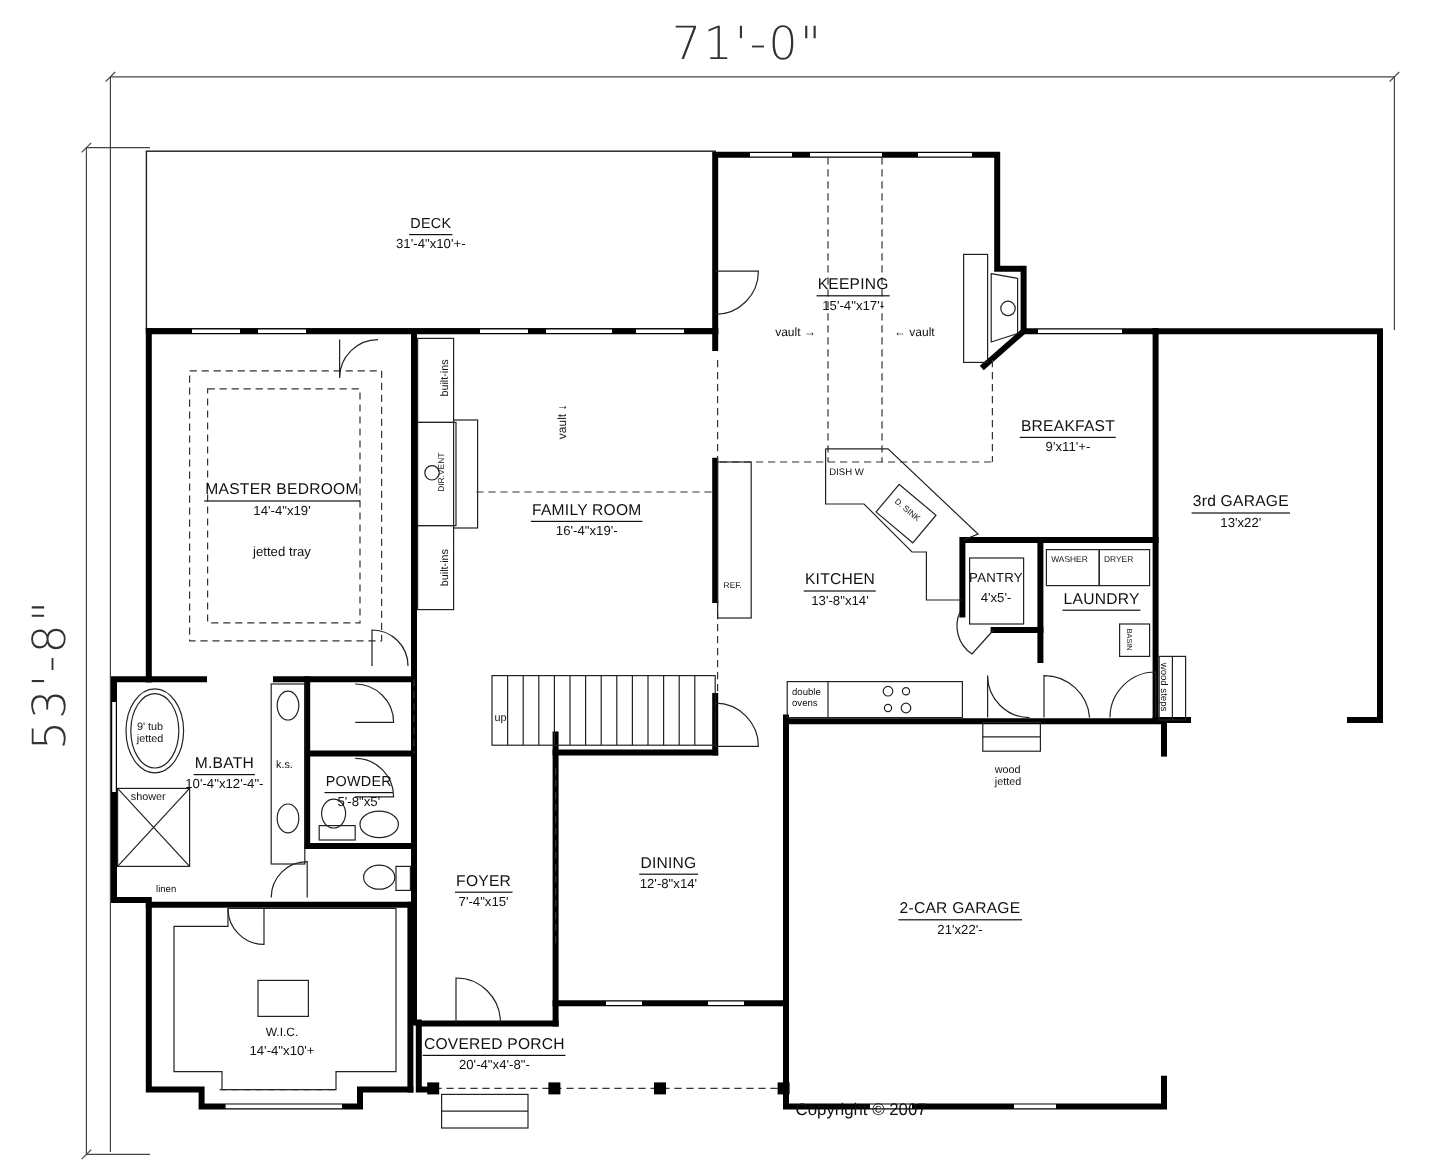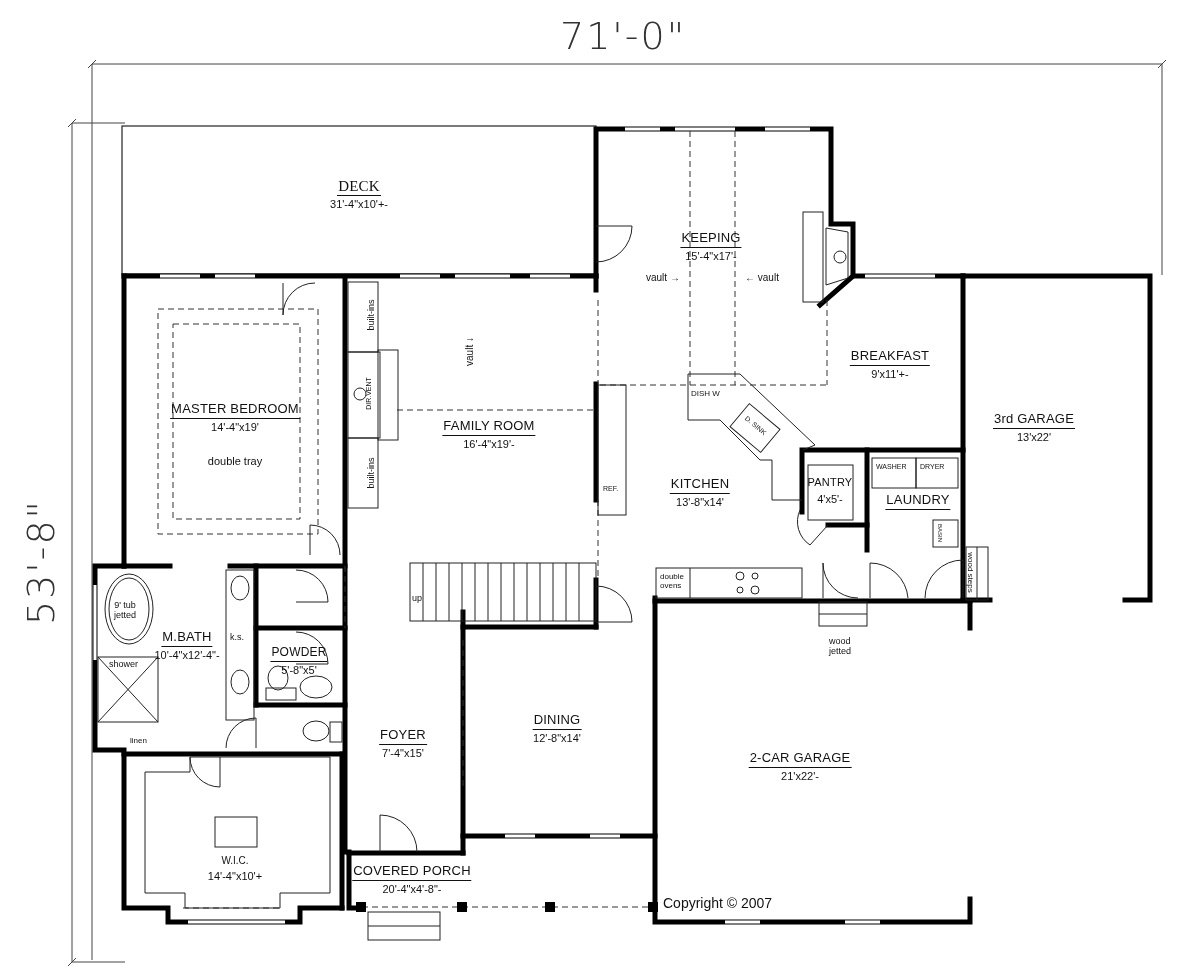--- a/index.html
+++ b/index.html
@@ -5,21 +5,21 @@
   html,body{margin:0;padding:0;background:#fff;}
   body{width:1200px;height:977px;position:relative;overflow:hidden;font-family:"Liberation Sans",sans-serif;color:#111;}
   svg{position:absolute;left:0;top:0;}
   .lbl{position:absolute;text-align:center;white-space:nowrap;transform:translateX(-50%);}
   .title{font-family:Liberation Sans, sans-serif;font-size:15px;border-bottom:1px solid #111;line-height:16px;padding:0 1px 1px;display:inline-block;letter-spacing:0.2px;}
   .title.sm{font-size:13px;}
   .title.xs{font-size:12px;}
   .dim{font-family:"Liberation Sans",sans-serif;font-size:11px;line-height:14px;display:block;margin-top:1px;}
   .note{position:absolute;font-size:10px;white-space:nowrap;}
   .big-dim{position:absolute;font-family:"DejaVu Sans",sans-serif;font-weight:200;font-size:38px;color:#333;letter-spacing:2px;}
-  .copy{position:absolute;font-size:14px;white-space:nowrap;}
+  .copy{position:absolute;font-size:14px;white-space:nowrap;margin-top:21px;}
 </style>
 </head>
 <body>
 
 <svg width="1200" height="977" viewBox="0 0 1200 977">
 
   <g stroke="#444" stroke-width="1" fill="none">
     <line x1="92" y1="64" x2="1162" y2="64"></line>
     <line x1="92" y1="64" x2="92" y2="960"></line>
     <line x1="1162" y1="64" x2="1162" y2="275"></line>
@@ -205,38 +205,38 @@
     <path d="M870,598 L870,563 A38,38 0 0 1 908,598"></path>
     <path d="M925,598 A38,38 0 0 1 963,560 L963,598"></path>
     <path d="M800,510 A28,28 0 0 0 810,545 L828,525"></path>
   </g>
 </svg>
 
 <div class="big-dim" style="left:560px;top:14px;">71'-0"</div>
 <div class="big-dim" style="left:-22px;top:540px;transform:rotate(-90deg);transform-origin:center;">53'-8"</div>
 
 <div class="lbl" style="left:359px;top:177px;">
-  <span class="title xs" style="font-family:Liberation Serif, serif;font-size:15px;text-align:right;">DECK</span>
+  <span class="title xs" style="font-family:Liberation Sans, sans-serif;font-size:12px;text-align:right;">DECK</span>
   <span class="dim">31'-4"x10'+-</span>
 </div>
 
 <div class="lbl" style="left:711px;top:228px;">
   <span class="title sm">KEEPING</span>
   <span class="dim">15'-4"x17'-</span>
 </div>
 
 <div class="lbl" style="left:890px;top:346px;">
   <span class="title sm">BREAKFAST</span>
   <span class="dim">9'x11'+-</span>
 </div>
 
 <div class="lbl" style="left:235px;top:399px;text-align:center;">
   <span class="title sm">MASTER BEDROOM</span>
   <span class="dim">14'-4"x19'</span>
-  <span class="dim" style="margin-top:20px;">double tray</span>
+  <span class="dim" style="margin-top:20px;">jetted tray</span>
 </div>
 
 <div class="lbl" style="left:489px;top:416px;">
   <span class="title sm">FAMILY ROOM</span>
   <span class="dim">16'-4"x19'-</span>
 </div>
 
 <div class="lbl" style="left:1034px;top:409px;">
   <span class="title sm">3rd GARAGE</span>
   <span class="dim">13'x22'</span>

